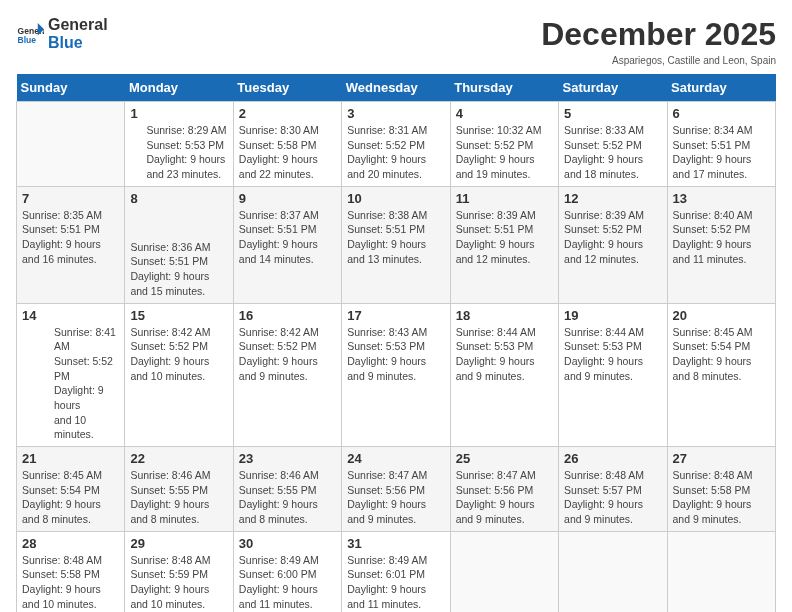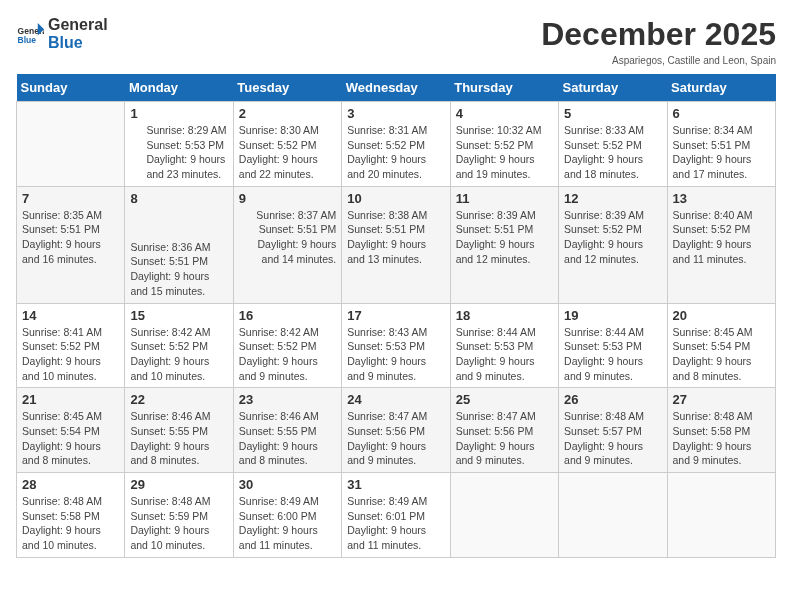--- a/index.html
+++ b/index.html
@@ -117,21 +117,21 @@
         <td>
           <div class="day-num">1</div>
           <div class="day-info" style="white-space: pre-line; margin-left: 16px;">Sunrise: 8:29 AM
 Sunset: 5:53 PM
 Daylight: 9 hours
 and 23 minutes.</div>
         </td>
         <td>
           <div class="day-num">2</div>
           <div class="day-info" style="white-space: pre-line;">Sunrise: 8:30 AM
-Sunset: 5:52 PM
+Sunset: 5:58 PM
 Daylight: 9 hours
 and 22 minutes.</div>
         </td>
         <td>
           <div class="day-num">3</div>
           <div class="day-info" style="white-space: pre-line;">Sunrise: 8:31 AM
 Sunset: 5:52 PM
 Daylight: 9 hours
 and 20 minutes.</div>
         </td>
@@ -167,21 +167,21 @@
         </td>
         <td>
           <div class="day-num">8</div>
           <div class="day-info" style="white-space: pre-line; margin-top: 34px;">Sunrise: 8:36 AM
 Sunset: 5:51 PM
 Daylight: 9 hours
 and 15 minutes.</div>
         </td>
         <td>
           <div class="day-num">9</div>
-          <div class="day-info" style="white-space: pre-line; text-align: right;">Sunrise: 8:37 AM
+          <div class="day-info" style="white-space: pre-line;">Sunrise: 8:37 AM
 Sunset: 5:51 PM
 Daylight: 9 hours
 and 14 minutes.</div>
         </td>
         <td>
           <div class="day-num">10</div>
           <div class="day-info" style="white-space: pre-line;">Sunrise: 8:38 AM
 Sunset: 5:51 PM
 Daylight: 9 hours
 and 13 minutes.</div>
@@ -204,21 +204,21 @@
           <div class="day-num">13</div>
           <div class="day-info" style="white-space: pre-line;">Sunrise: 8:40 AM
 Sunset: 5:52 PM
 Daylight: 9 hours
 and 11 minutes.</div>
         </td>
       </tr>
       <tr>
         <td>
           <div class="day-num">14</div>
-          <div class="day-info" style="white-space: pre-line;">Sunrise: 8:41 AM
+          <div class="day-info" style="white-space: pre-line; margin-left: 32px;">Sunrise: 8:41 AM
 Sunset: 5:52 PM
 Daylight: 9 hours
 and 10 minutes.</div>
         </td>
         <td>
           <div class="day-num">15</div>
           <div class="day-info" style="white-space: pre-line;">Sunrise: 8:42 AM
 Sunset: 5:52 PM
 Daylight: 9 hours
 and 10 minutes.</div>

